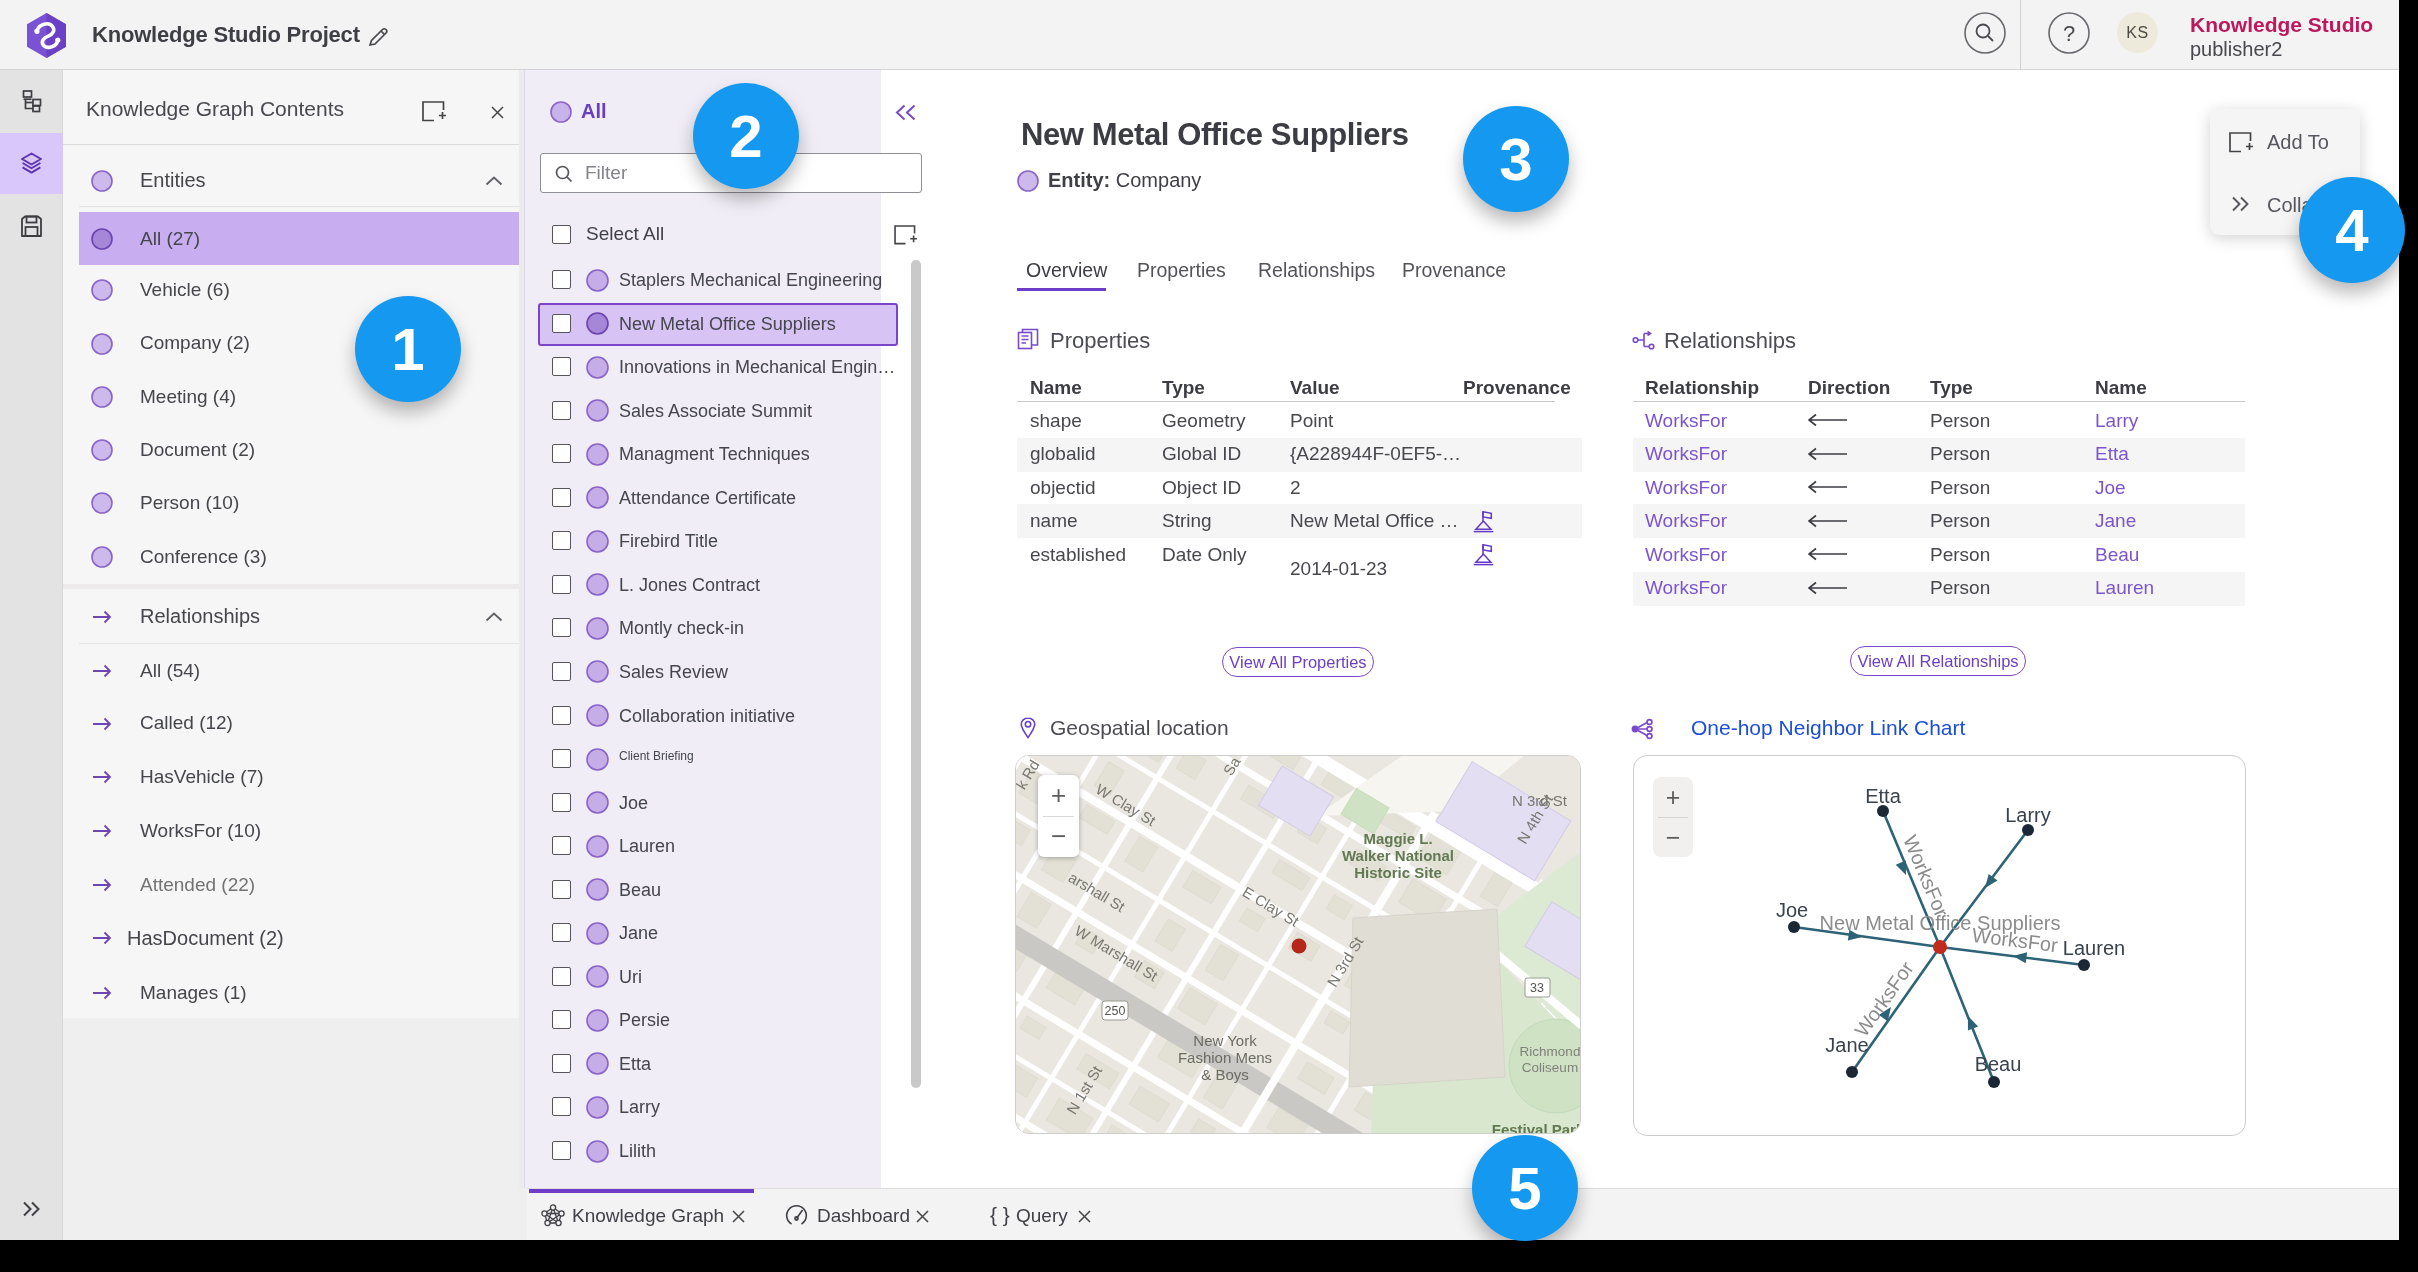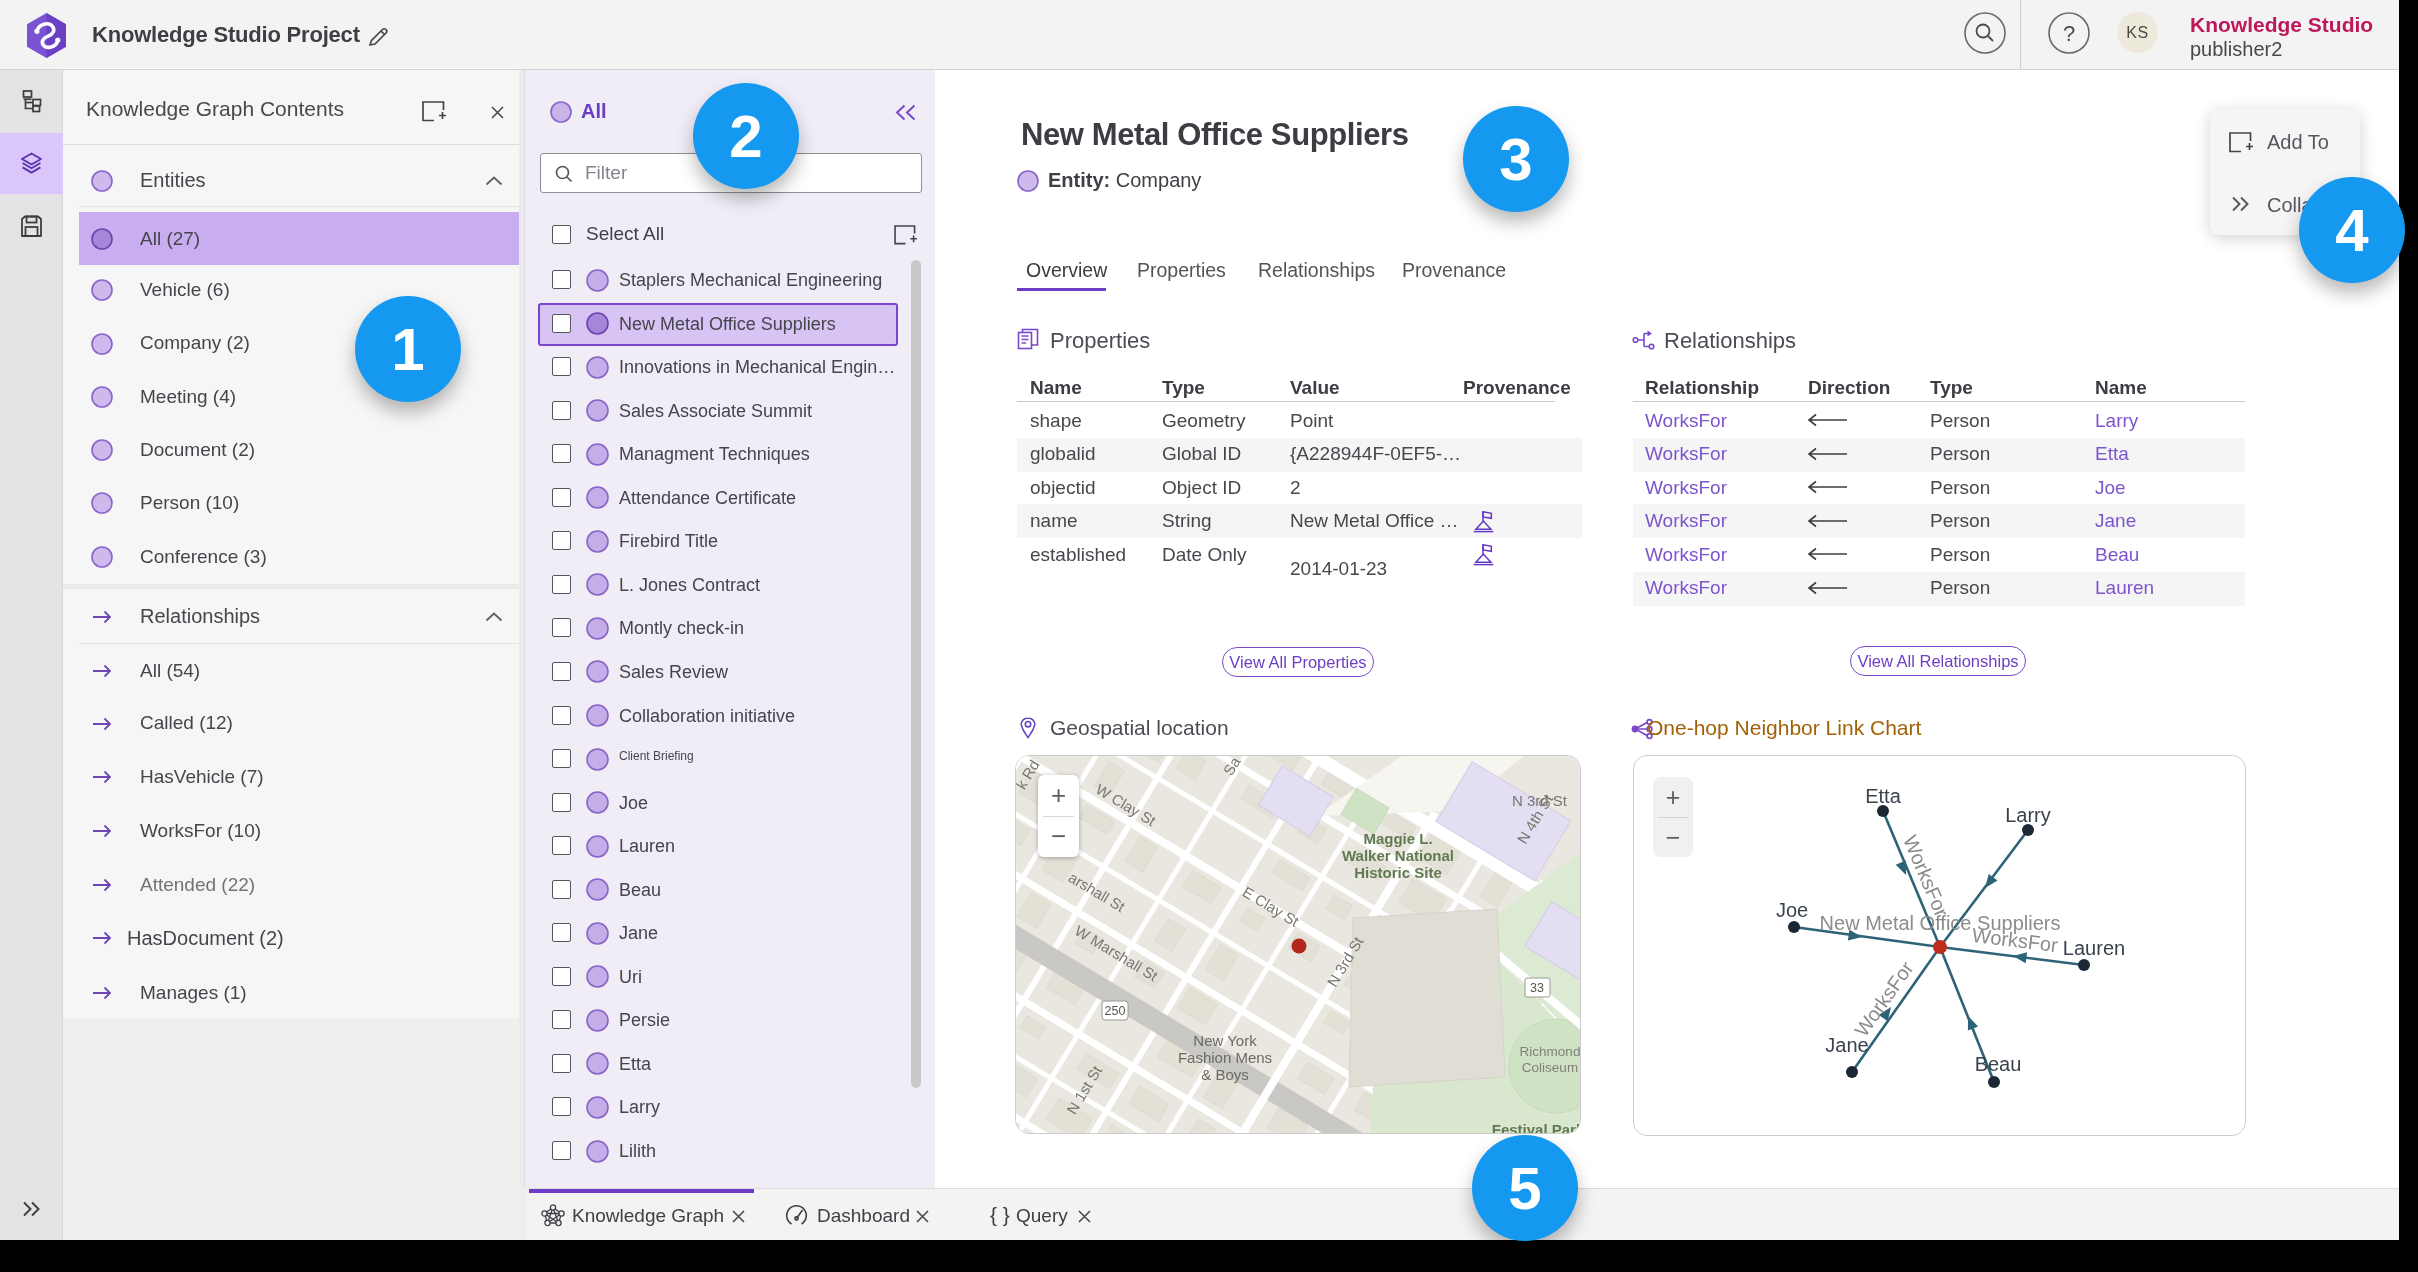--- a/index.html
+++ b/index.html
@@ -2,21 +2,21 @@
 <html><head><meta charset="utf-8">
 <style>
 *{margin:0;padding:0;box-sizing:border-box}
 html,body{width:2418px;height:1272px;background:#000;font-family:"Liberation Sans",sans-serif;overflow:hidden;position:relative}
 .abs{position:absolute}
 .app{position:absolute;left:0;top:0;width:2399px;height:1240px;background:#fff;overflow:hidden}
 .hdr{position:absolute;left:0;top:0;width:2399px;height:70px;background:#f4f3f3;border-bottom:1px solid #d4d4d4}
 .rail{position:absolute;left:0;top:70px;width:63px;height:1170px;background:#e4e3e3;border-right:1px solid #d7d7d7}
 .p1{position:absolute;left:63px;top:70px;width:456px;height:948px;background:#f7f6f6}
 .p1below{position:absolute;left:63px;top:1018px;width:464px;height:222px;background:#f0efef}
-.p2{position:absolute;left:524px;top:70px;width:411px;height:1118px;background:#f0edf6;border-left:1px solid #dddae3}
+.p2{position:absolute;left:524px;top:70px;width:357px;height:1118px;background:#f0edf6;border-left:1px solid #dddae3}
 .main{position:absolute;left:935px;top:70px;width:1464px;height:1118px;background:#fff}
 .tabbar{position:absolute;left:527px;top:1188px;width:1872px;height:52px;background:#f3f3f3;border-top:1px solid #dcdcdc}
 .badge{position:absolute;width:106px;height:106px;border-radius:53px;background:#1598f0;color:#fff;font-weight:bold;font-size:60px;display:flex;align-items:center;justify-content:center;box-shadow:0 10px 18px rgba(0,0,0,.28)}
 .t{position:absolute;white-space:nowrap;color:#4b4b53}
 svg{display:block}
 .vap{position:absolute;border:1.6px solid #7a49cb;border-radius:16px;color:#6c3fc4;font-size:16.5px;display:flex;align-items:center;justify-content:center;background:#fff;white-space:nowrap}
 </style></head><body>
 <div class="app">
 
 <div class="hdr">
@@ -398,21 +398,21 @@
  <circle cx="8" cy="7.2" r="2.7"></circle>
 </svg>
 <div class="t" style="left:115px;top:646px;font-size:21px;color:#4c4c54">Geospatial location</div>
 <svg class="abs" style="left:695px;top:648px" width="26" height="22" viewBox="0 0 26 22" fill="none" stroke="#7a49cb" stroke-width="1.7">
  <circle cx="5" cy="11" r="3.4" fill="#7a49cb" stroke="none"></circle>
  <path d="M8 11 L17 11 M8 9.5 L17 4.5 M8 12.5 L17 17.5"></path>
  <circle cx="19.5" cy="4" r="2.4"></circle>
  <circle cx="19.5" cy="11" r="2.4"></circle>
  <circle cx="19.5" cy="18" r="2.4"></circle>
 </svg>
-<div class="t" style="left:712px;top:646px;font-size:21px;color:#a16207">One-hop Neighbor Link Chart</div>
+<div class="t" style="left:756px;top:646px;font-size:21px;color:#1d4ed8">One-hop Neighbor Link Chart</div>
 
 <div class="abs" style="left:80px;top:685px;width:566px;height:379px;border:1px solid #cdcdcd;border-radius:14px;overflow:hidden;background:#e9e7df">
 <svg width="566" height="379" viewBox="0 0 566 379">
  <rect width="566" height="379" fill="#e9e7df"></rect>
  <g transform="rotate(31 283 190)">
    <g stroke="#dedcd1" stroke-width="1" fill="#e3e1d6">
      <rect x="-43" y="-129" width="38" height="15"></rect>
      <rect x="-37" y="-82" width="29" height="15"></rect>
      <rect x="-44" y="27" width="31" height="16"></rect>
      <rect x="-37" y="79" width="19" height="17"></rect>

